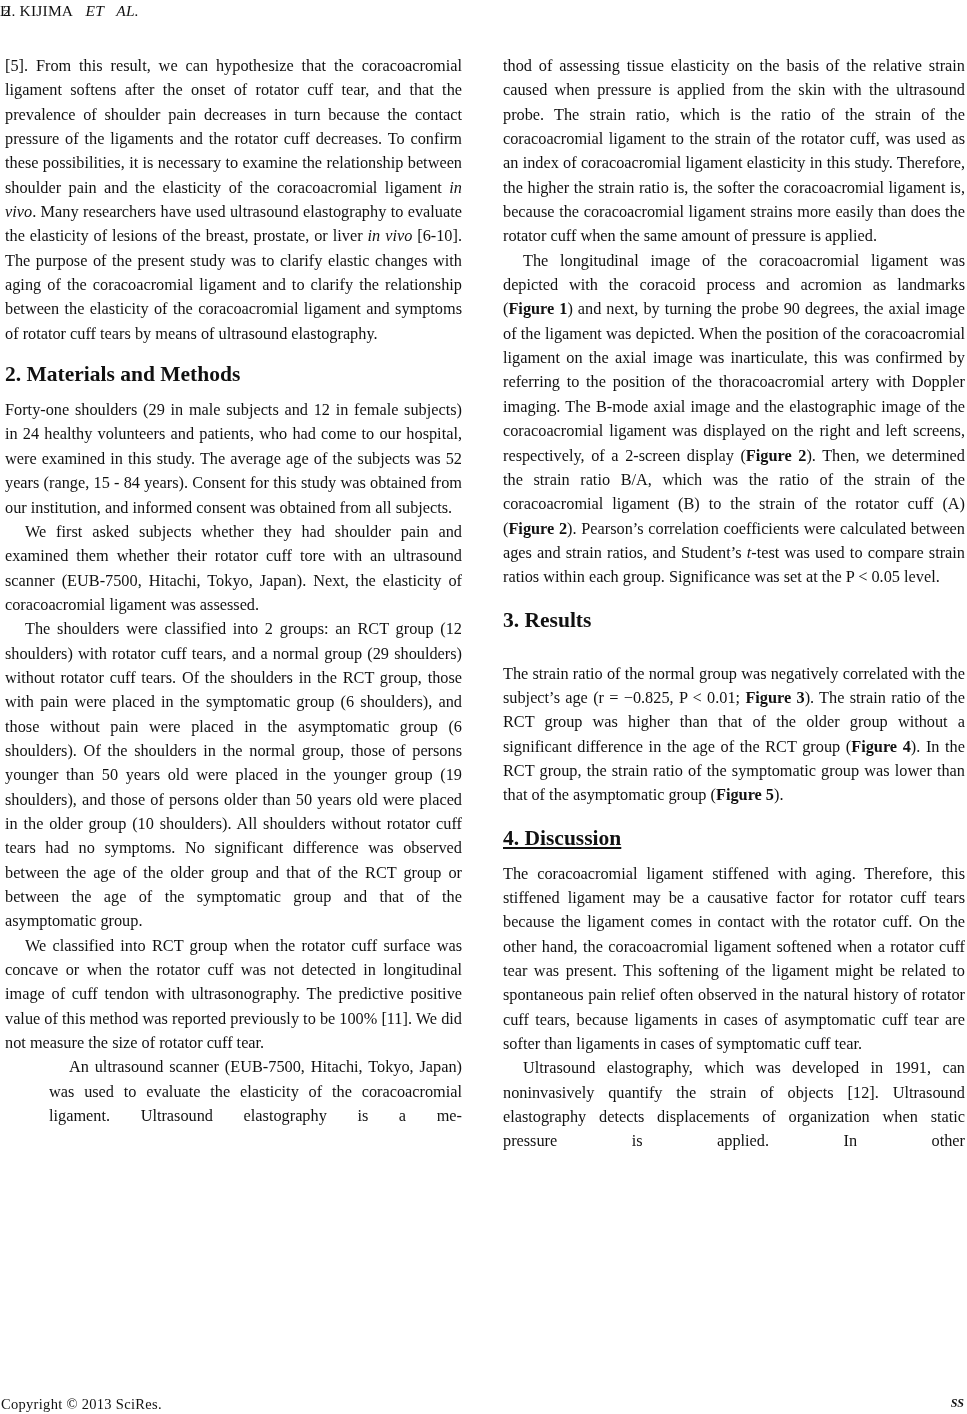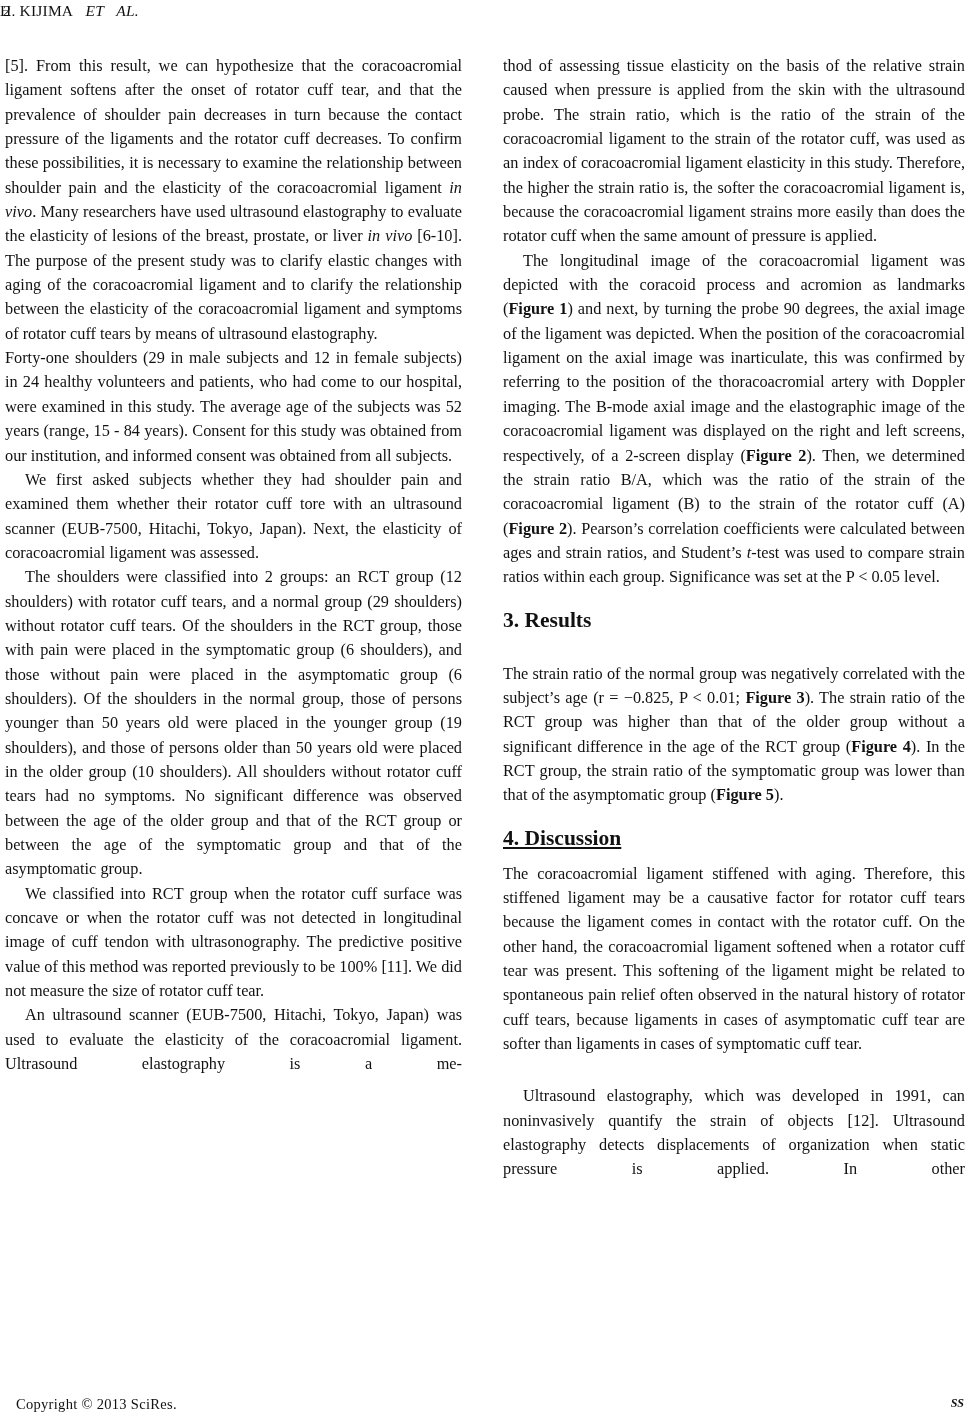--- a/index.html
+++ b/index.html
@@ -11,54 +11,55 @@
   .running-head i { font-style:italic; }
   .col { position:absolute; top:54px; width:457px; font-size:16.3px; line-height:24.35px; text-align:justify; }
   .col.left { left:5px; }
   .col.right { left:503px; width:462px; }
   .col p { margin:0; }
   .col p.indent { text-indent:20px; }
   .col h2 { font-size:21.5px; font-weight:bold; margin:0; line-height:28px; }
   i { font-style:italic; }
   b { font-weight:bold; }
   .footer { position:absolute; top:1396px; left:0; width:967px; font-size:14.5px; }
-  .copyright { position:absolute; left:16px; top:0; letter-spacing:0.3px; }
+  .copyright { position:absolute; left:1px; top:0; letter-spacing:0.3px; }
   .journal { position:absolute; right:3px; top:0; font-weight:bold; font-style:italic; font-size:12px; }
 </style>
 </head>
 <body>
 
 <div class="header">
   <span class="page-num">2</span>
   <div class="running-head">
     <span>H. KIJIMA</span>&nbsp;&nbsp;&nbsp;<i>ET</i>&nbsp;&nbsp;&nbsp;<i>AL.</i>
   </div>
 </div>
 
 <div class="col left">
   <p><span>[5]. From this result, we can hypothesize that the coracoacromial ligament softens after the onset of rotator cuff tear, and that the prevalence of shoulder pain decreases in turn because the contact pressure of the ligaments and the rotator cuff decreases. To confirm these possibilities, it is necessary to examine the relationship between shoulder pain and the elasticity of the coracoacromial ligament </span><i>in vivo</i><span>. Many researchers have used ultrasound elastography to evaluate the elasticity of lesions of the breast, prostate, or liver </span><i>in vivo</i><span> [6-10]. The purpose of the present study was to clarify elastic changes with aging of the coracoacromial ligament and to clarify the relationship between the elasticity of the coracoacromial ligament and symptoms of rotator cuff tears by means of ultrasound elastography.</span></p>
 
+  <h2 style="margin-top:14px; margin-bottom:10px;">2. Materials and Methods</h2>
 
   <p>Forty-one shoulders (29 in male subjects and 12 in female subjects) in 24 healthy volunteers and patients, who had come to our hospital, were examined in this study. The average age of the subjects was 52 years (range, 15 - 84 years). Consent for this study was obtained from our institution, and informed consent was obtained from all subjects.</p>
   <p class="indent">We first asked subjects whether they had shoulder pain and examined them whether their rotator cuff tore with an ultrasound scanner (EUB-7500, Hitachi, Tokyo, Japan). Next, the elasticity of coracoacromial ligament was assessed.</p>
   <p class="indent">The shoulders were classified into 2 groups: an RCT group (12 shoulders) with rotator cuff tears, and a normal group (29 shoulders) without rotator cuff tears. Of the shoulders in the RCT group, those with pain were placed in the symptomatic group (6 shoulders), and those without pain were placed in the asymptomatic group (6 shoulders). Of the shoulders in the normal group, those of persons younger than 50 years old were placed in the younger group (19 shoulders), and those of persons older than 50 years old were placed in the older group (10 shoulders). All shoulders without rotator cuff tears had no symptoms. No significant difference was observed between the age of the older group and that of the RCT group or between the age of the symptomatic group and that of the asymptomatic group.</p>
   <p class="indent">We classified into RCT group when the rotator cuff surface was concave or when the rotator cuff was not detected in longitudinal image of cuff tendon with ultrasonography. The predictive positive value of this method was reported previously to be 100% [11]. We did not measure the size of rotator cuff tear.</p>
-  <p class="indent" style="text-align-last:justify;">An ultrasound scanner (EUB-7500, Hitachi, Tokyo, Japan) was used to evaluate the elasticity of the coracoacromial ligament. Ultrasound elastography is a me-</p>
+  <p class="indent" style="text-align-last:justify;margin-left:44px;">An ultrasound scanner (EUB-7500, Hitachi, Tokyo, Japan) was used to evaluate the elasticity of the coracoacromial ligament. Ultrasound elastography is a me-</p>
 </div>
 
 <div class="col right">
   <p>thod of assessing tissue elasticity on the basis of the relative strain caused when pressure is applied from the skin with the ultrasound probe. The strain ratio, which is the ratio of the strain of the coracoacromial ligament to the strain of the rotator cuff, was used as an index of coracoacromial ligament elasticity in this study. Therefore, the higher the strain ratio is, the softer the coracoacromial ligament is, because the coracoacromial ligament strains more easily than does the rotator cuff when the same amount of pressure is applied.</p>
   <p class="indent"><span>The longitudinal image of the coracoacromial ligament was depicted with the coracoid process and acromion as landmarks (</span><b>Figure 1</b><span>) and next, by turning the probe 90 degrees, the axial image of the ligament was depicted. When the position of the coracoacromial ligament on the axial image was inarticulate, this was confirmed by referring to the position of the thoracoacromial artery with Doppler imaging. The B-mode axial image and the elastographic image of the coracoacromial ligament was displayed on the right and left screens, respectively, of a 2-screen display (</span><b>Figure 2</b><span>). Then, we determined the strain ratio B/A, which was the ratio of the strain of the coracoacromial ligament (B) to the strain of the rotator cuff (A) (</span><b>Figure 2</b><span>). Pearson’s correlation coefficients were calculated between ages and strain ratios, and Student’s </span><i>t</i><span>-test was used to compare strain ratios within each group. Significance was set at the P &lt; 0.05 level.</span></p>
 
   <h2 style="margin-top:16px; margin-bottom:28px;">3. Results</h2>
 
   <p><span>The strain ratio of the normal group was negatively correlated with the subject’s age (r = −0.825, P &lt; 0.01; </span><b>Figure 3</b><span>). The strain ratio of the RCT group was higher than that of the older group without a significant difference in the age of the RCT group (</span><b>Figure 4</b><span>). In the RCT group, the strain ratio of the symptomatic group was lower than that of the asymptomatic group (</span><b>Figure 5</b><span>).</span></p>
 
   <h2 style="margin-top:16px; margin-bottom:10px;text-decoration:underline;">4. Discussion</h2>
 
   <p>The coracoacromial ligament stiffened with aging. Therefore, this stiffened ligament may be a causative factor for rotator cuff tears because the ligament comes in contact with the rotator cuff. On the other hand, the coracoacromial ligament softened when a rotator cuff tear was present. This softening of the ligament might be related to spontaneous pain relief often observed in the natural history of rotator cuff tears, because ligaments in cases of asymptomatic cuff tear are softer than ligaments in cases of symptomatic cuff tear.</p>
-  <p class="indent" style="text-align-last:justify;margin-top:28px;">Ultrasound elastography, which was developed in 1991, can noninvasively quantify the strain of objects [12]. Ultrasound elastography detects displacements of organization when static pressure is applied. In other</p>
+  <p class="indent" style="text-align-last:justify;">Ultrasound elastography, which was developed in 1991, can noninvasively quantify the strain of objects [12]. Ultrasound elastography detects displacements of organization when static pressure is applied. In other</p>
 </div>
 
 <div class="footer">
   <span class="copyright">Copyright © 2013 SciRes.</span>
   <span class="journal">SS</span>
 </div>
 
 </body></html>

